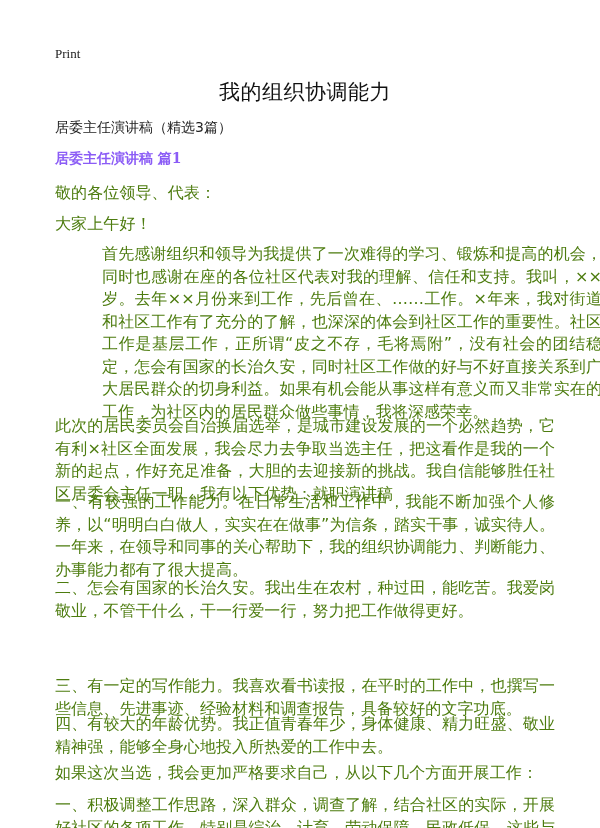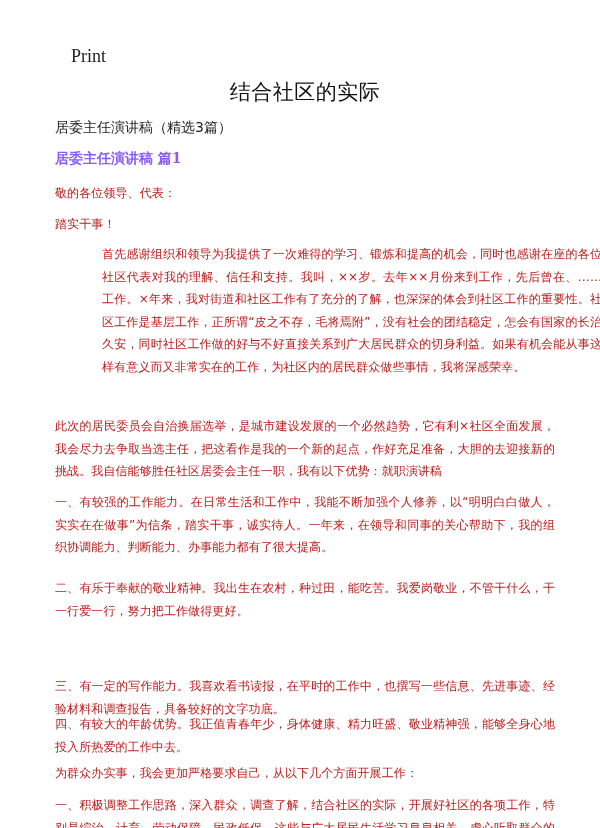--- a/index.html
+++ b/index.html
@@ -1,36 +1,36 @@
 <!DOCTYPE html>
 <html><head>
 <meta charset="utf-8">
 <style>
   html, body { margin: 0; padding: 0; background: #ffffff; }
   body { width: 600px; height: 828px; overflow: hidden; position: relative;
          font-family: "DejaVu Sans", "Liberation Sans", sans-serif; color: #1a1a1a; }
   .page { position: absolute; left: 55px; top: 0; width: 500px; }
-  .print { position: absolute; top: 46px; left: 16px; font-family: "Liberation Serif", serif; font-size: 18px; color: #222; text-align: right; }
+  .print { position: absolute; top: 46px; left: 0; font-family: "Liberation Serif", serif; font-size: 13px; color: #222; text-align: right; }
   .title { position: absolute; top: 78px; left: 0; width: 500px; text-align: center; font-size: 21px; color: #111; letter-spacing: 0.5px; }
   .subtitle { position: absolute; top: 119px; left: 0; font-size: 14px; color: #222; }
   .section-heading { position: absolute; top: 150px; left: 0; font-size: 14px; font-weight: bold; font-family: "DejaVu Serif", serif; color: #8b5cf6; }
-  .p { position: absolute; left: 0; width: 500px; font-size: 12px; line-height: 22.5px; color: #b91c1c; text-align: justify; letter-spacing: 0.1px; }
+  .p { position: absolute; left: 0; width: 500px; font-size: 16px; line-height: 22.5px; color: #4d7c0f; text-align: justify; letter-spacing: 0.1px; }
 </style>
 </head>
 <body>
 
 <div class="page">
   <div class="print">Print</div>
-  <div class="title">结合社区的实际</div>
+  <div class="title">我的组织协调能力</div>
   <div class="subtitle">居委主任演讲稿（精选3篇）</div>
   <div class="section-heading">居委主任演讲稿 篇1</div>
 
   <div class="p" style="top:182px;">敬的各位领导、代表：</div>
-  <div class="p" style="top:213px;">踏实干事！</div>
+  <div class="p" style="top:213px;">大家上午好！</div>
   <div class="p" style="top:243px;margin-left:47px;">首先感谢组织和领导为我提供了一次难得的学习、锻炼和提高的机会，同时也感谢在座的各位社区代表对我的理解、信任和支持。我叫，××岁。去年××月份来到工作，先后曾在、……工作。×年来，我对街道和社区工作有了充分的了解，也深深的体会到社区工作的重要性。社区工作是基层工作，正所谓“皮之不存，毛将焉附”，没有社会的团结稳定，怎会有国家的长治久安，同时社区工作做的好与不好直接关系到广大居民群众的切身利益。如果有机会能从事这样有意义而又非常实在的工作，为社区内的居民群众做些事情，我将深感荣幸。</div>
   <div class="p" style="top:403px;margin-top:12px;">此次的居民委员会自治换届选举，是城市建设发展的一个必然趋势，它有利×社区全面发展，我会尽力去争取当选主任，把这看作是我的一个新的起点，作好充足准备，大胆的去迎接新的挑战。我自信能够胜任社区居委会主任一职，我有以下优势：就职演讲稿</div>
   <div class="p" style="top:491px;">一、有较强的工作能力。在日常生活和工作中，我能不断加强个人修养，以“明明白白做人，实实在在做事”为信条，踏实干事，诚实待人。一年来，在领导和同事的关心帮助下，我的组织协调能力、判断能力、办事能力都有了很大提高。</div>
-  <div class="p" style="top:577px;">二、有乐于奉献的敬业精神。我出生在农村，种过田，能吃苦。我爱岗敬业，不管干什么，干一行爱一行，努力把工作做得更好。</div>
+  <div class="p" style="top:577px;">二、怎会有国家的长治久安。我出生在农村，种过田，能吃苦。我爱岗敬业，不管干什么，干一行爱一行，努力把工作做得更好。</div>
   <div class="p" style="top:675px;">三、有一定的写作能力。我喜欢看书读报，在平时的工作中，也撰写一些信息、先进事迹、经验材料和调查报告，具备较好的文字功底。</div>
   <div class="p" style="top:701px;margin-top:12px;">四、有较大的年龄优势。我正值青春年少，身体健康、精力旺盛、敬业精神强，能够全身心地投入所热爱的工作中去。</div>
-  <div class="p" style="top:762px;">为群众办实事，我会更加严格要求自己，从以下几个方面开展工作：</div>
+  <div class="p" style="top:762px;">如果这次当选，我会更加严格要求自己，从以下几个方面开展工作：</div>
   <div class="p" style="top:794px;">一、积极调整工作思路，深入群众，调查了解，结合社区的实际，开展好社区的各项工作，特别是综治、计育、劳动保障、民政低保、这些与广大居民生活学习息息相关，虚心听取群众的意见和建议，了解群众的需求，为群众办实事，做好事，关心群众的切身利益，做群众的代言人。</div>
 </div>
 
 </body></html>

